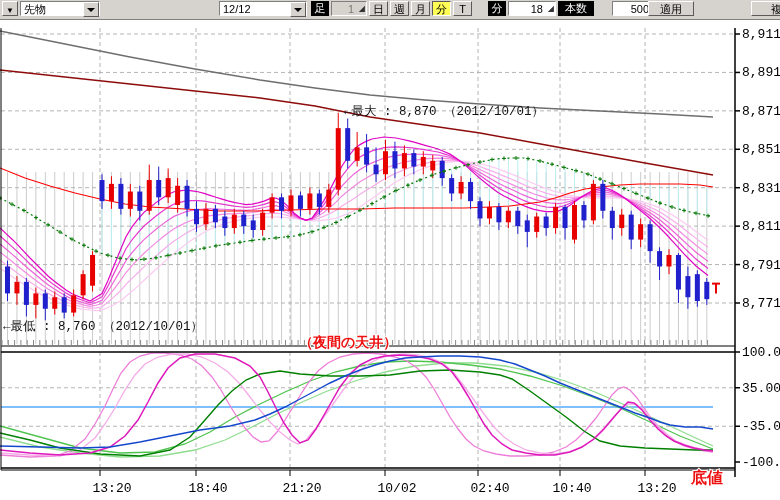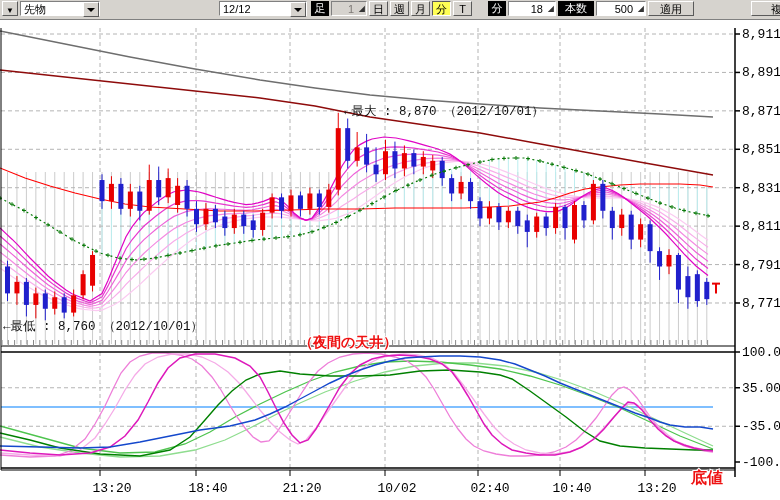--- a/index.html
+++ b/index.html
@@ -646,21 +646,21 @@
     <div class="tb btn active" style="left:432px;width:19px;">分</div>
     <div class="tb btn" style="left:453px;width:19px;">T</div>
 
     <div class="tb chip" style="left:488px;width:18px;">分</div>
     <div class="tb spin" style="left:508px;width:48px;">
       <span>18</span>
       <span class="sicon">◢</span>
     </div>
 
     <div class="tb chip" style="left:558px;width:36px;text-align:center;">本数</div>
-    <div class="tb spin" style="left:596px;width:50px;">
+    <div class="tb spin" style="left:612px;width:50px;">
       <span>500</span>
       <span class="sicon">◢</span>
     </div>
 
     <div class="tb btn" style="left:648px;width:46px;">適用</div>
 
     <div class="tb btn" style="left:751px;width:84px;">複数銘柄</div>
   </div>
 </div>
 

